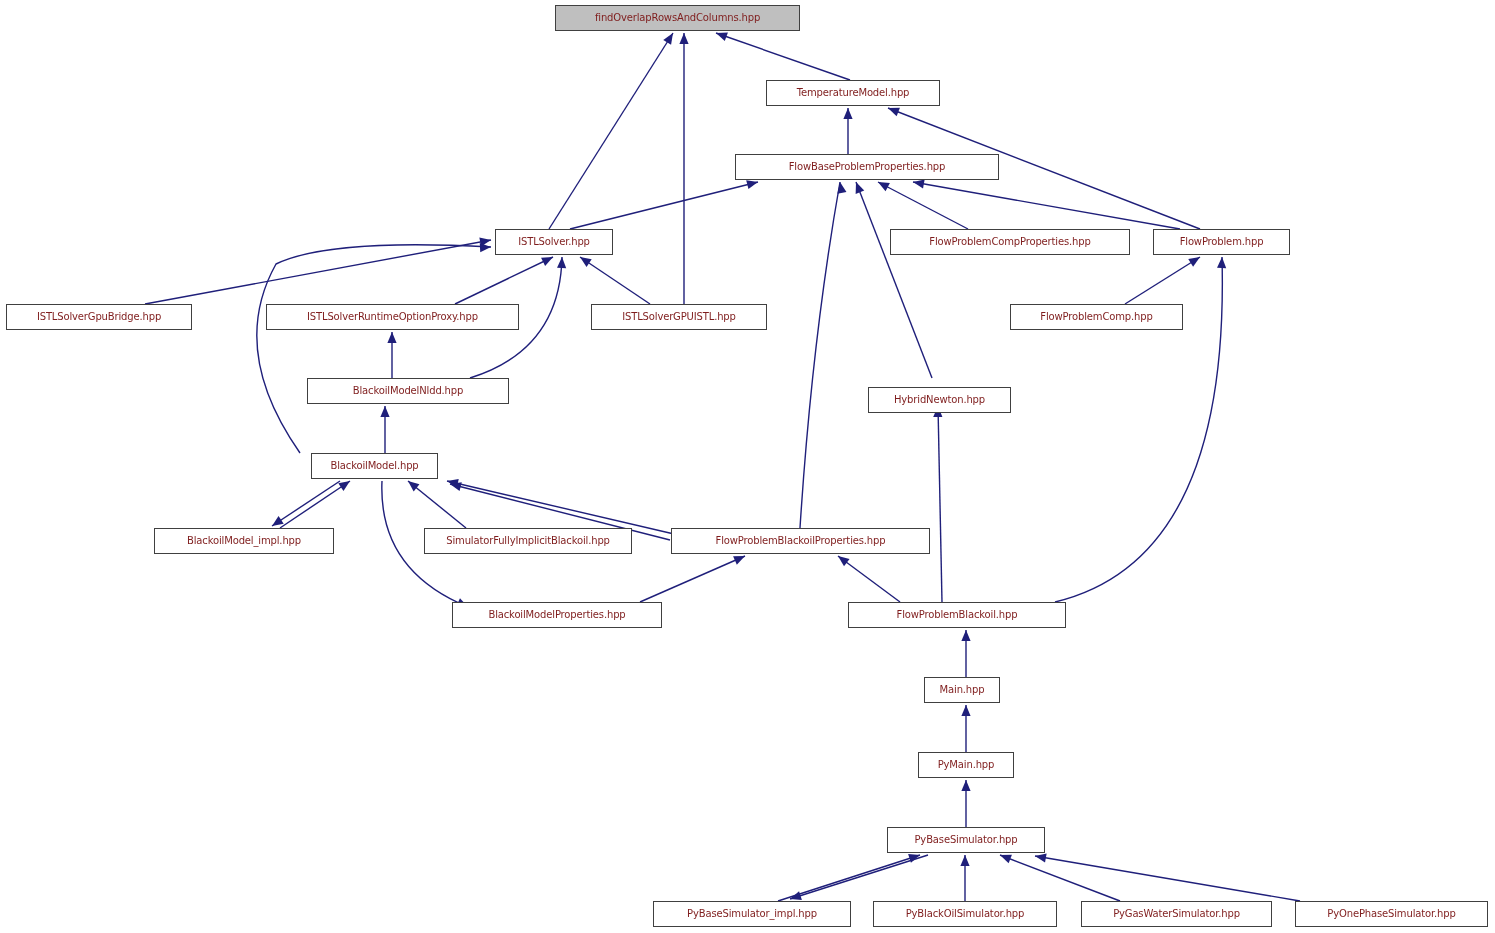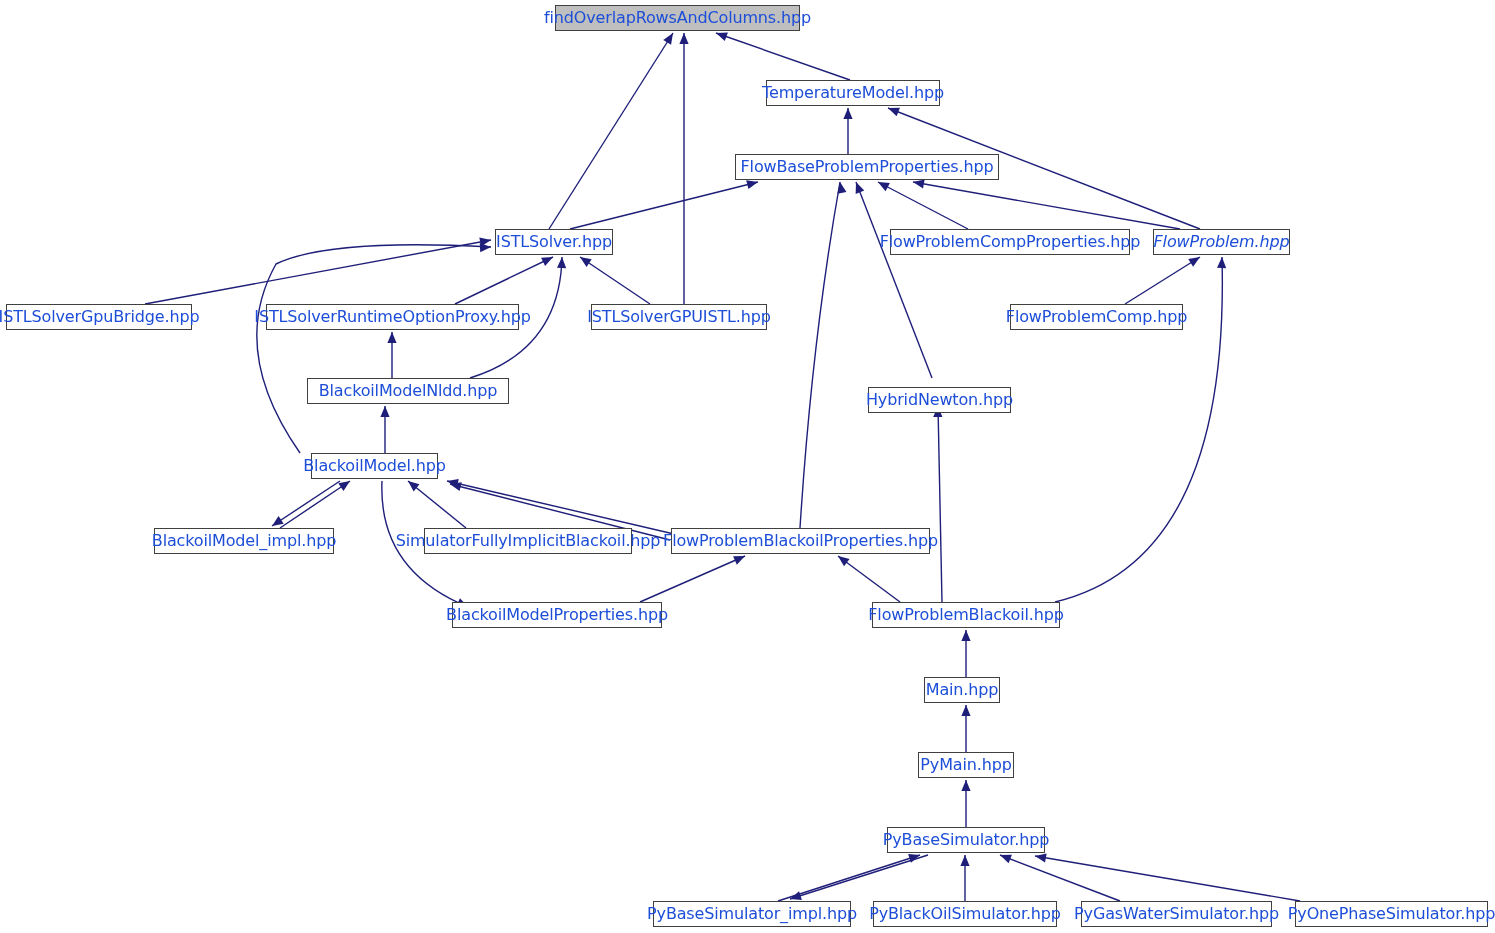--- a/index.html
+++ b/index.html
@@ -21,22 +21,22 @@
     top: 0;
     width: 1495px;
     height: 933px;
     pointer-events: none;
   }
   .node {
     position: absolute;
     box-sizing: border-box;
     border: 1px solid #404040;
     background: #ffffff;
-    color: #1d4ed8;
-    font-size: 16px;
+    color: #7f1d1d;
+    font-size: 10px;
     line-height: 1;
     display: flex;
     align-items: center;
     justify-content: center;
     white-space: nowrap;
     padding: 0 8px;
     height: 26px;
     letter-spacing: -0.15px;
   }
   .node.root {
@@ -120,33 +120,33 @@
       <path d="M 1120 901 L 1000 855" fill="none" stroke="#1f1f7a" stroke-width="1.4"></path>
       <polygon points="0,0 -11,4.6 -11,-4.6" fill="#1f1f7a" transform="translate(1000,855) rotate(-159)"></polygon>
       <path d="M 1300 901 L 1035 856" fill="none" stroke="#1f1f7a" stroke-width="1.4"></path>
       <polygon points="0,0 -11,4.6 -11,-4.6" fill="#1f1f7a" transform="translate(1035,856) rotate(-170)"></polygon>
     </svg>
 <div class="node root" style="left: 555px; top: 5px; width: 245px; height: 26px;">findOverlapRowsAndColumns.hpp</div>
     <div class="node" style="left: 766px; top: 80px; width: 174px; height: 26px;">TemperatureModel.hpp</div>
     <div class="node" style="left: 735px; top: 154px; width: 264px; height: 26px;">FlowBaseProblemProperties.hpp</div>
     <div class="node" style="left: 495px; top: 229px; width: 118px; height: 26px;">ISTLSolver.hpp</div>
     <div class="node" style="left: 890px; top: 229px; width: 240px; height: 26px;">FlowProblemCompProperties.hpp</div>
-    <div class="node" style="left: 1153px; top: 229px; width: 137px; height: 26px; font-style: italic;">FlowProblem.hpp</div>
+    <div class="node" style="left: 1153px; top: 229px; width: 137px; height: 26px;">FlowProblem.hpp</div>
     <div class="node" style="left: 6px; top: 304px; width: 186px; height: 26px;">ISTLSolverGpuBridge.hpp</div>
     <div class="node" style="left: 266px; top: 304px; width: 253px; height: 26px;">ISTLSolverRuntimeOptionProxy.hpp</div>
     <div class="node" style="left: 591px; top: 304px; width: 176px; height: 26px;">ISTLSolverGPUISTL.hpp</div>
     <div class="node" style="left: 1010px; top: 304px; width: 173px; height: 26px;">FlowProblemComp.hpp</div>
     <div class="node" style="left: 307px; top: 378px; width: 202px; height: 26px;">BlackoilModelNldd.hpp</div>
     <div class="node" style="left: 868px; top: 378px; width: 143px; height: 26px; margin-top: 9px;">HybridNewton.hpp</div>
     <div class="node" style="left: 311px; top: 453px; width: 127px; height: 26px;">BlackoilModel.hpp</div>
     <div class="node" style="left: 154px; top: 528px; width: 180px; height: 26px;">BlackoilModel_impl.hpp</div>
     <div class="node" style="left: 424px; top: 528px; width: 208px; height: 26px;">SimulatorFullyImplicitBlackoil.hpp</div>
     <div class="node" style="left: 671px; top: 528px; width: 259px; height: 26px;">FlowProblemBlackoilProperties.hpp</div>
     <div class="node" style="left: 452px; top: 602px; width: 210px; height: 26px;">BlackoilModelProperties.hpp</div>
-    <div class="node" style="left: 872px; top: 602px; width: 188px; height: 26px;">FlowProblemBlackoil.hpp</div>
+    <div class="node" style="left: 848px; top: 602px; width: 218px; height: 26px;">FlowProblemBlackoil.hpp</div>
     <div class="node" style="left: 924px; top: 677px; width: 76px; height: 26px;">Main.hpp</div>
     <div class="node" style="left: 918px; top: 752px; width: 96px; height: 26px;">PyMain.hpp</div>
     <div class="node" style="left: 887px; top: 827px; width: 158px; height: 26px;">PyBaseSimulator.hpp</div>
     <div class="node" style="left: 653px; top: 901px; width: 198px; height: 26px;">PyBaseSimulator_impl.hpp</div>
     <div class="node" style="left: 873px; top: 901px; width: 184px; height: 26px;">PyBlackOilSimulator.hpp</div>
     <div class="node" style="left: 1081px; top: 901px; width: 191px; height: 26px;">PyGasWaterSimulator.hpp</div>
     <div class="node" style="left: 1295px; top: 901px; width: 193px; height: 26px;">PyOnePhaseSimulator.hpp</div>
   </div>
 
 </body></html>

